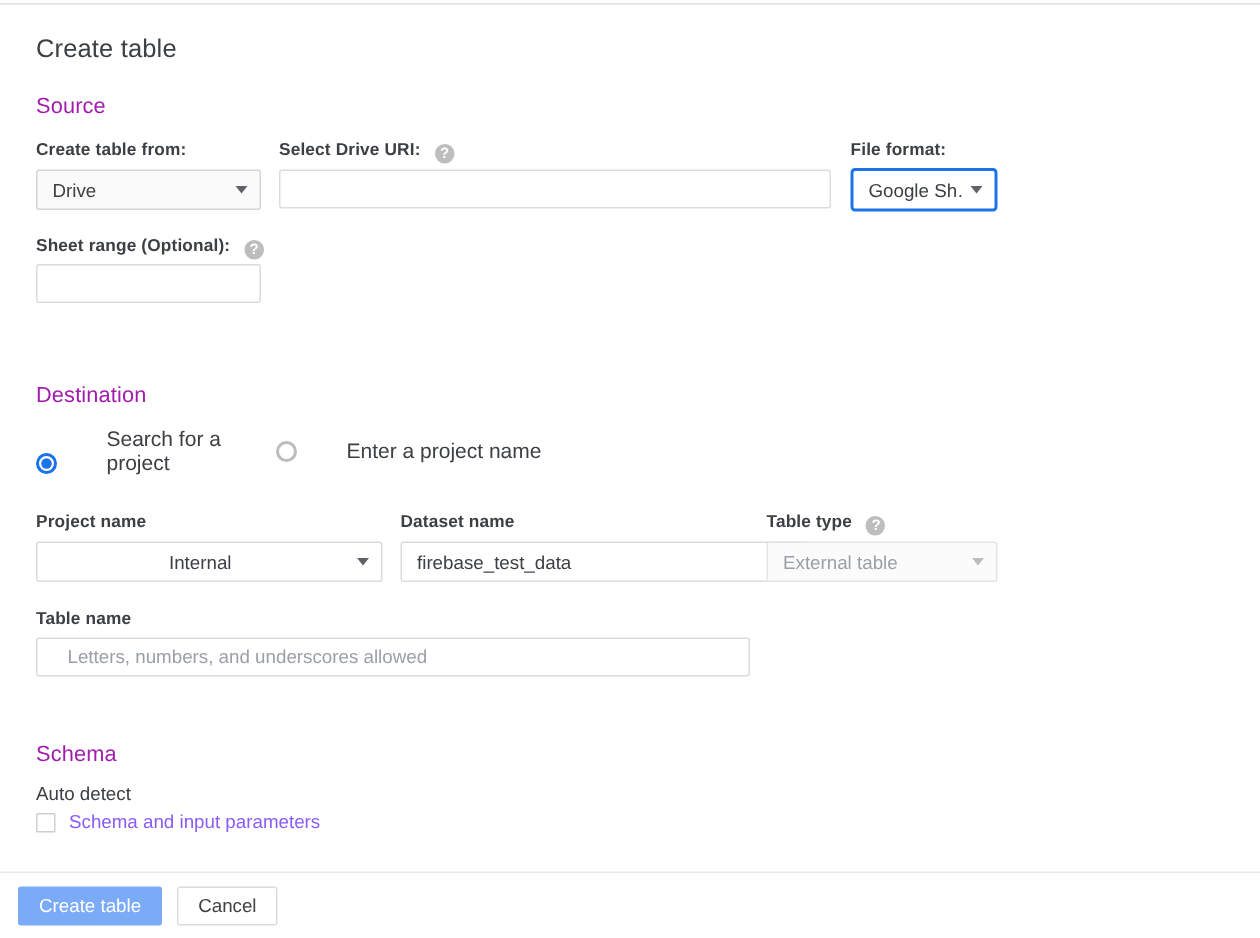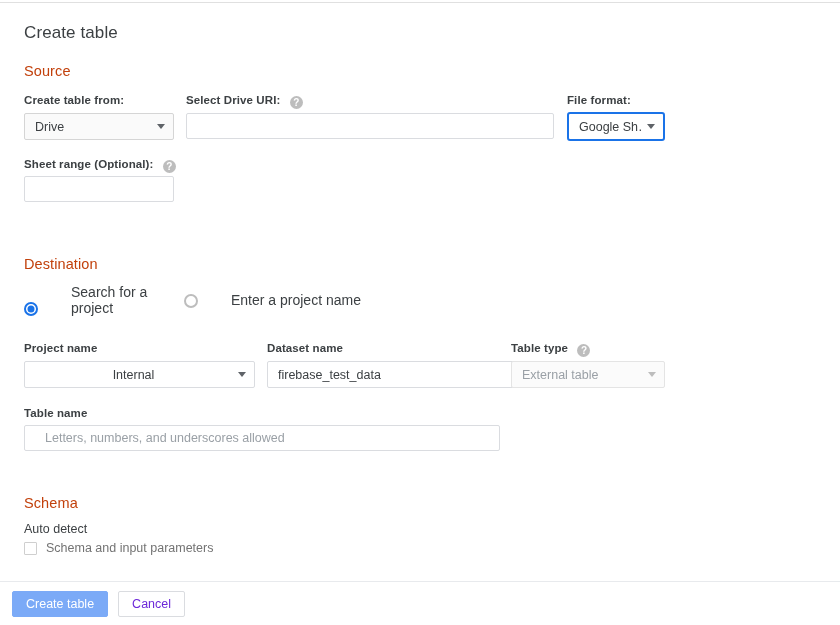--- a/index.html
+++ b/index.html
@@ -42,21 +42,21 @@
     font-size: 17px;
     font-weight: 400;
     color: #3c4043;
     margin: 20px 0 0 0;
     letter-spacing: 0.1px;
   }
 
   .section-heading {
     font-size: 14.5px;
     font-weight: 400;
-    color: #c2410c;
+    color: #a21caf;
     letter-spacing: 0.1px;
   }
 
   .field-label {
     font-size: 11.5px;
     font-weight: bold;
     color: #3c4043;
     letter-spacing: 0.1px;
     display: inline-block;
   }
@@ -177,21 +177,21 @@
   .checkbox {
     width: 13px;
     height: 13px;
     border: 1.5px solid #cfcfcf;
     border-radius: 1px;
     box-sizing: border-box;
     margin-right: 9px;
     background: #fff;
     flex: none;
   }
-  .checkbox-label { font-size: 12.5px; color: #737373; }
+  .checkbox-label { font-size: 12.5px; color: #8b5cf6; }
 
   
   .toggle-row { display: flex; align-items: center; text-align: center; }
   .toggle {
     width: 38px;
     height: 16px;
     border-radius: 8px;
     background: #9e9e9e;
     position: relative;
     flex: none;
@@ -236,21 +236,21 @@
     cursor: pointer;
     line-height: 24px;
   }
   .btn-primary-disabled {
     background: #7baaf7;
     color: #ffffff;
     border: 1px solid #7baaf7;
   }
   .btn-secondary {
     background: #ffffff;
-    color: #6d28d9;
+    color: #404040;
     border: 1px solid #dadce0;
     margin-left: 10px;
   }
 </style>
 </head>
 <body>
 
 <div class="top-divider"></div>
 
 <div class="content">

